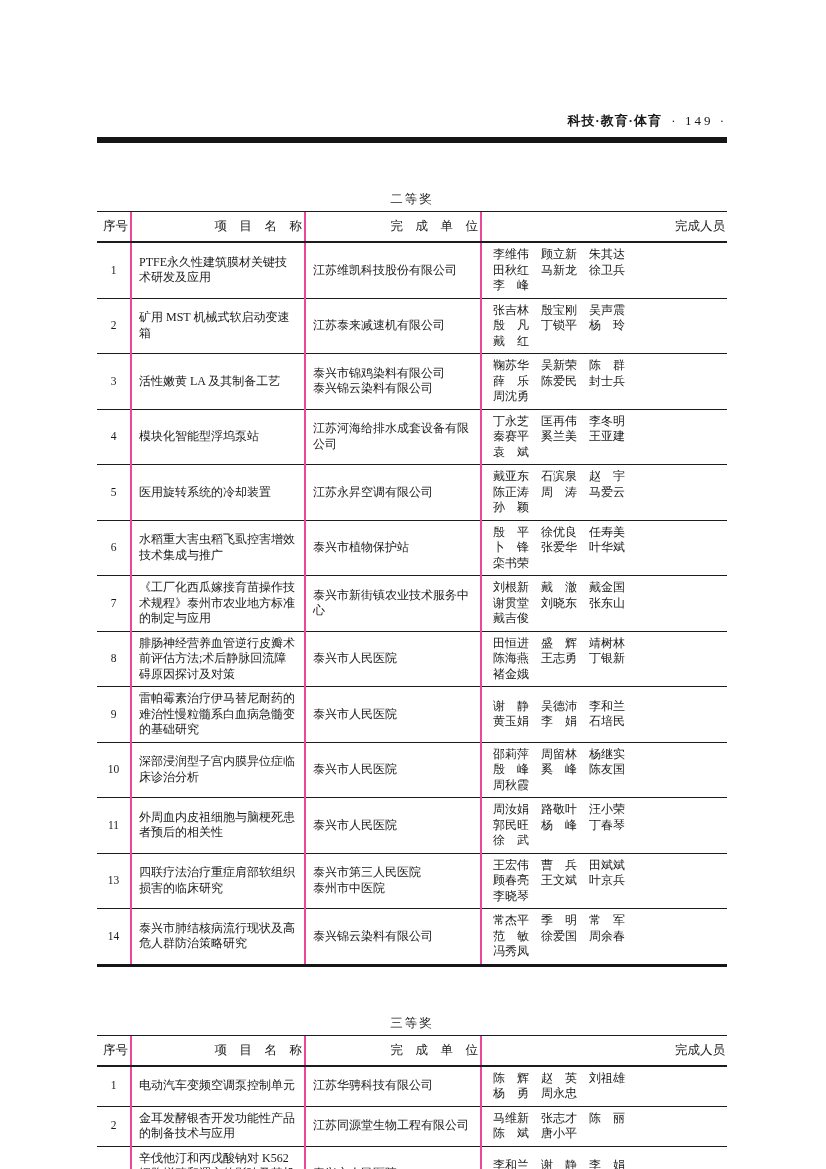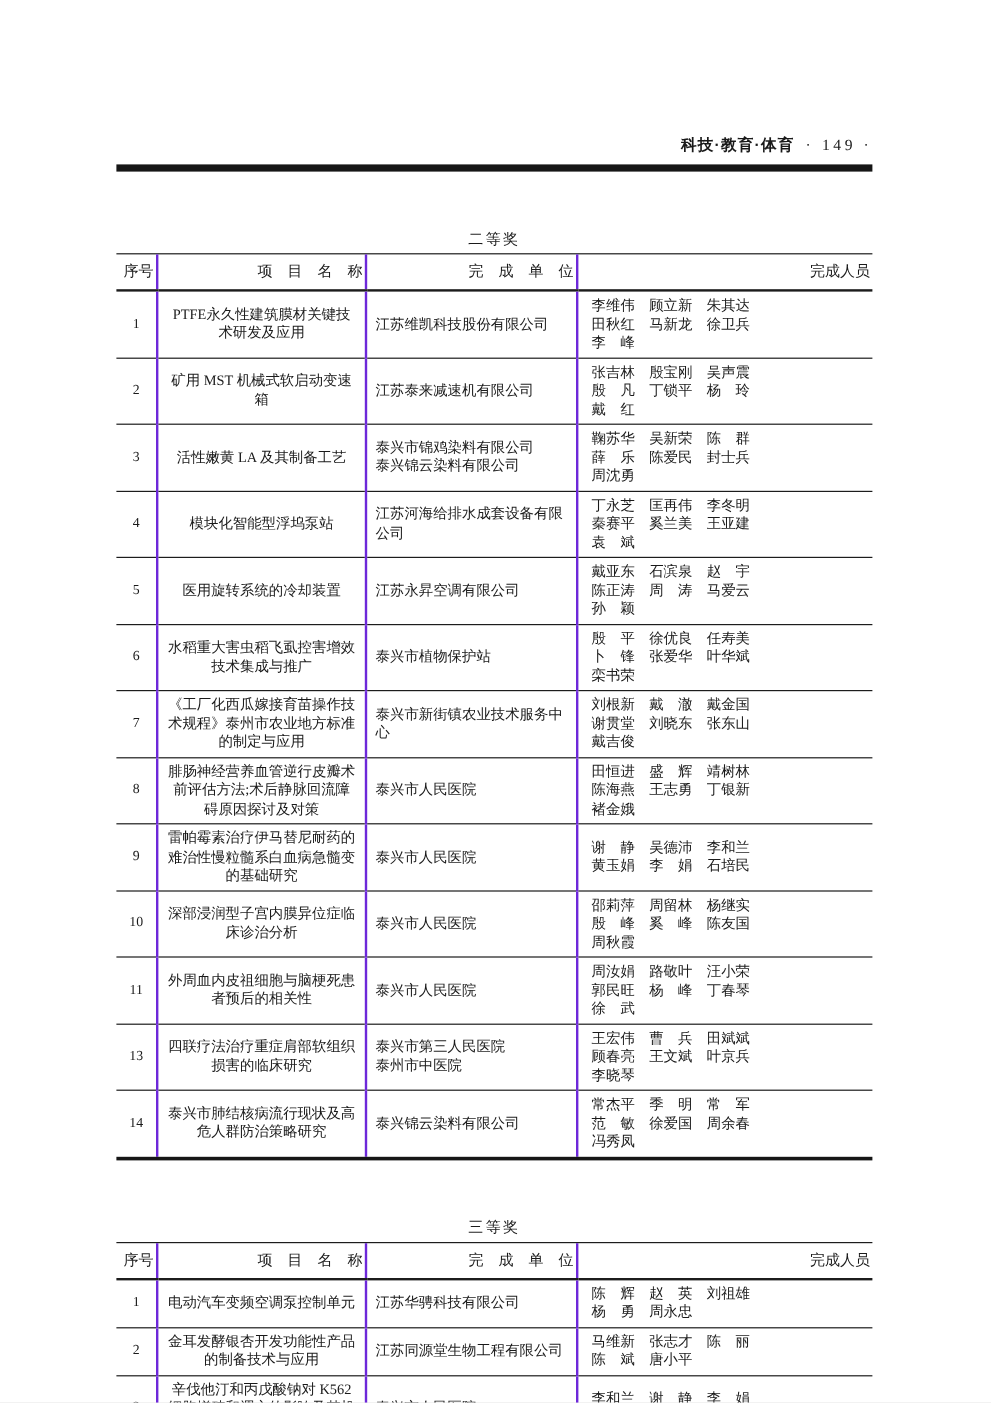--- a/index.html
+++ b/index.html
@@ -68,25 +68,25 @@
     text-align:right;
   }
   .tbl td{
     font-size:12px;
     line-height:15.5px;
     padding:4px 7px;
     border-bottom:1px solid #1c1c1c;
     vertical-align:middle;
   }
   .tbl th + th, .tbl td + td{
-    border-left:2px solid #6d28d9;
+    border-left:2px solid #ec4899;
   }
   .tbl tr:last-child td{border-bottom:0;}
   td.no{text-align:center;font-size:11.5px;}
-  td.project{word-break:break-all;text-align:center;}
+  td.project{word-break:break-all;text-align:left;}
   td.org{white-space:pre-line;}
   td.people{white-space:pre-line;padding-left:11px;}
 </style>
 </head>
 <body>
 
 <div class="page">
   <div class="content">
 
     <div class="page-header">

